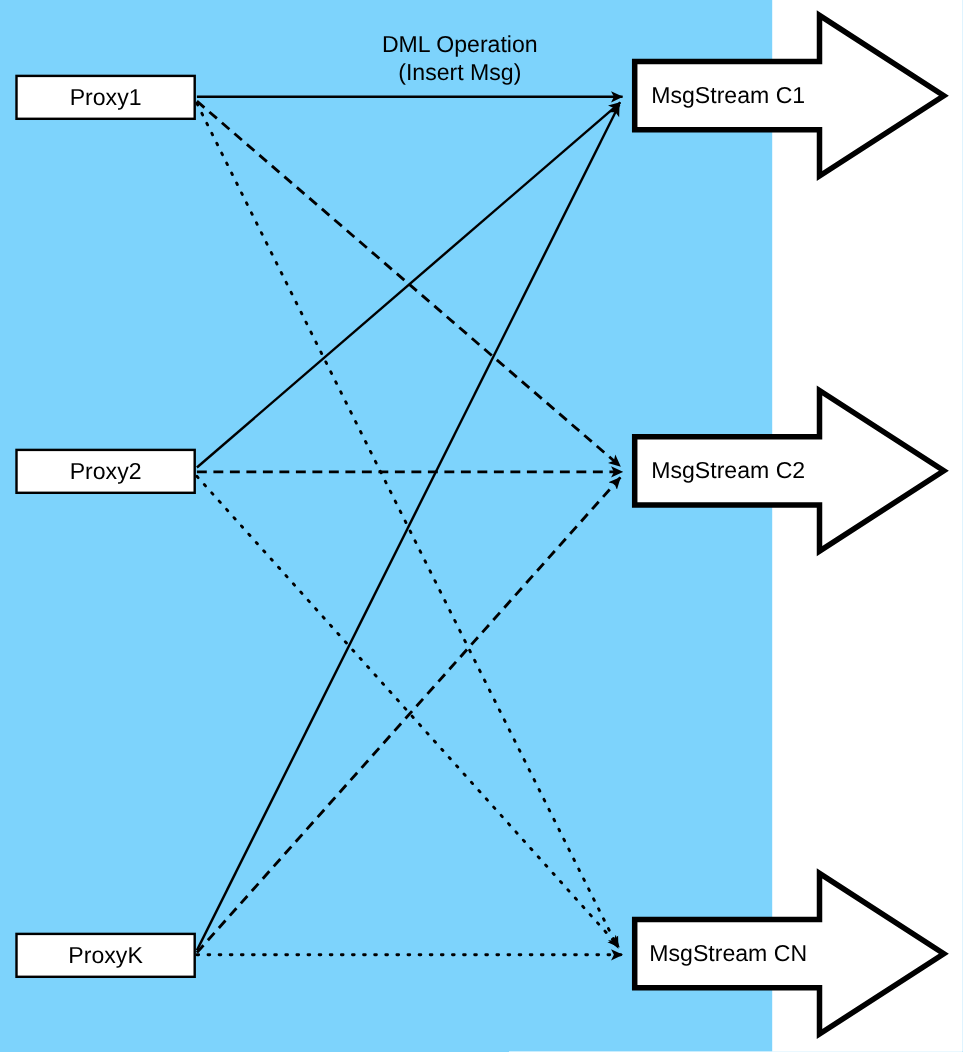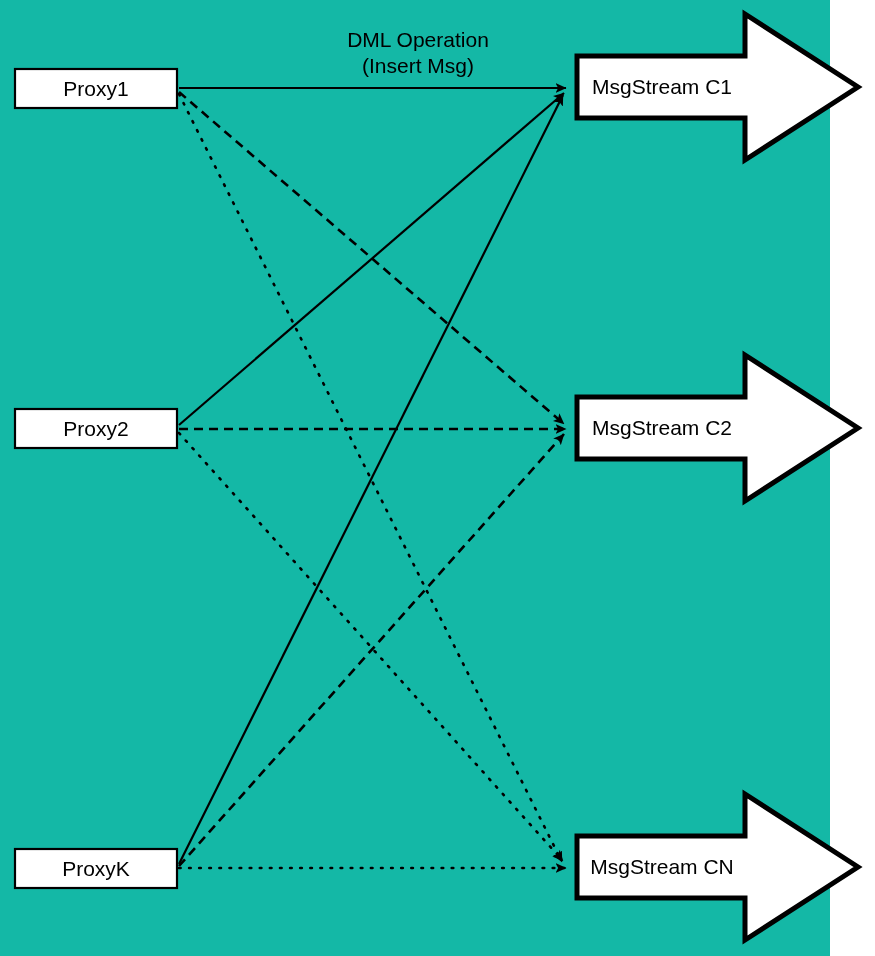--- a/index.html
+++ b/index.html
@@ -8,23 +8,23 @@
     background: #ffffff;
   }
   body {
     width: 875px;
     height: 956px;
     font-family: "Liberation Sans", sans-serif;
     overflow: hidden;
   }
   #diagram-root {
     position: relative;
-    width: 830px;
+    width: 702px;
     height: 956px;
-    background: #14b8a6;
+    background: #7dd3fc;
   }
   svg#diagram-svg {
     display: block;
     width: 875px;
     height: 956px;
   }
   .node-box {
     fill: #ffffff;
     stroke: #000000;
     stroke-width: 2.2;

